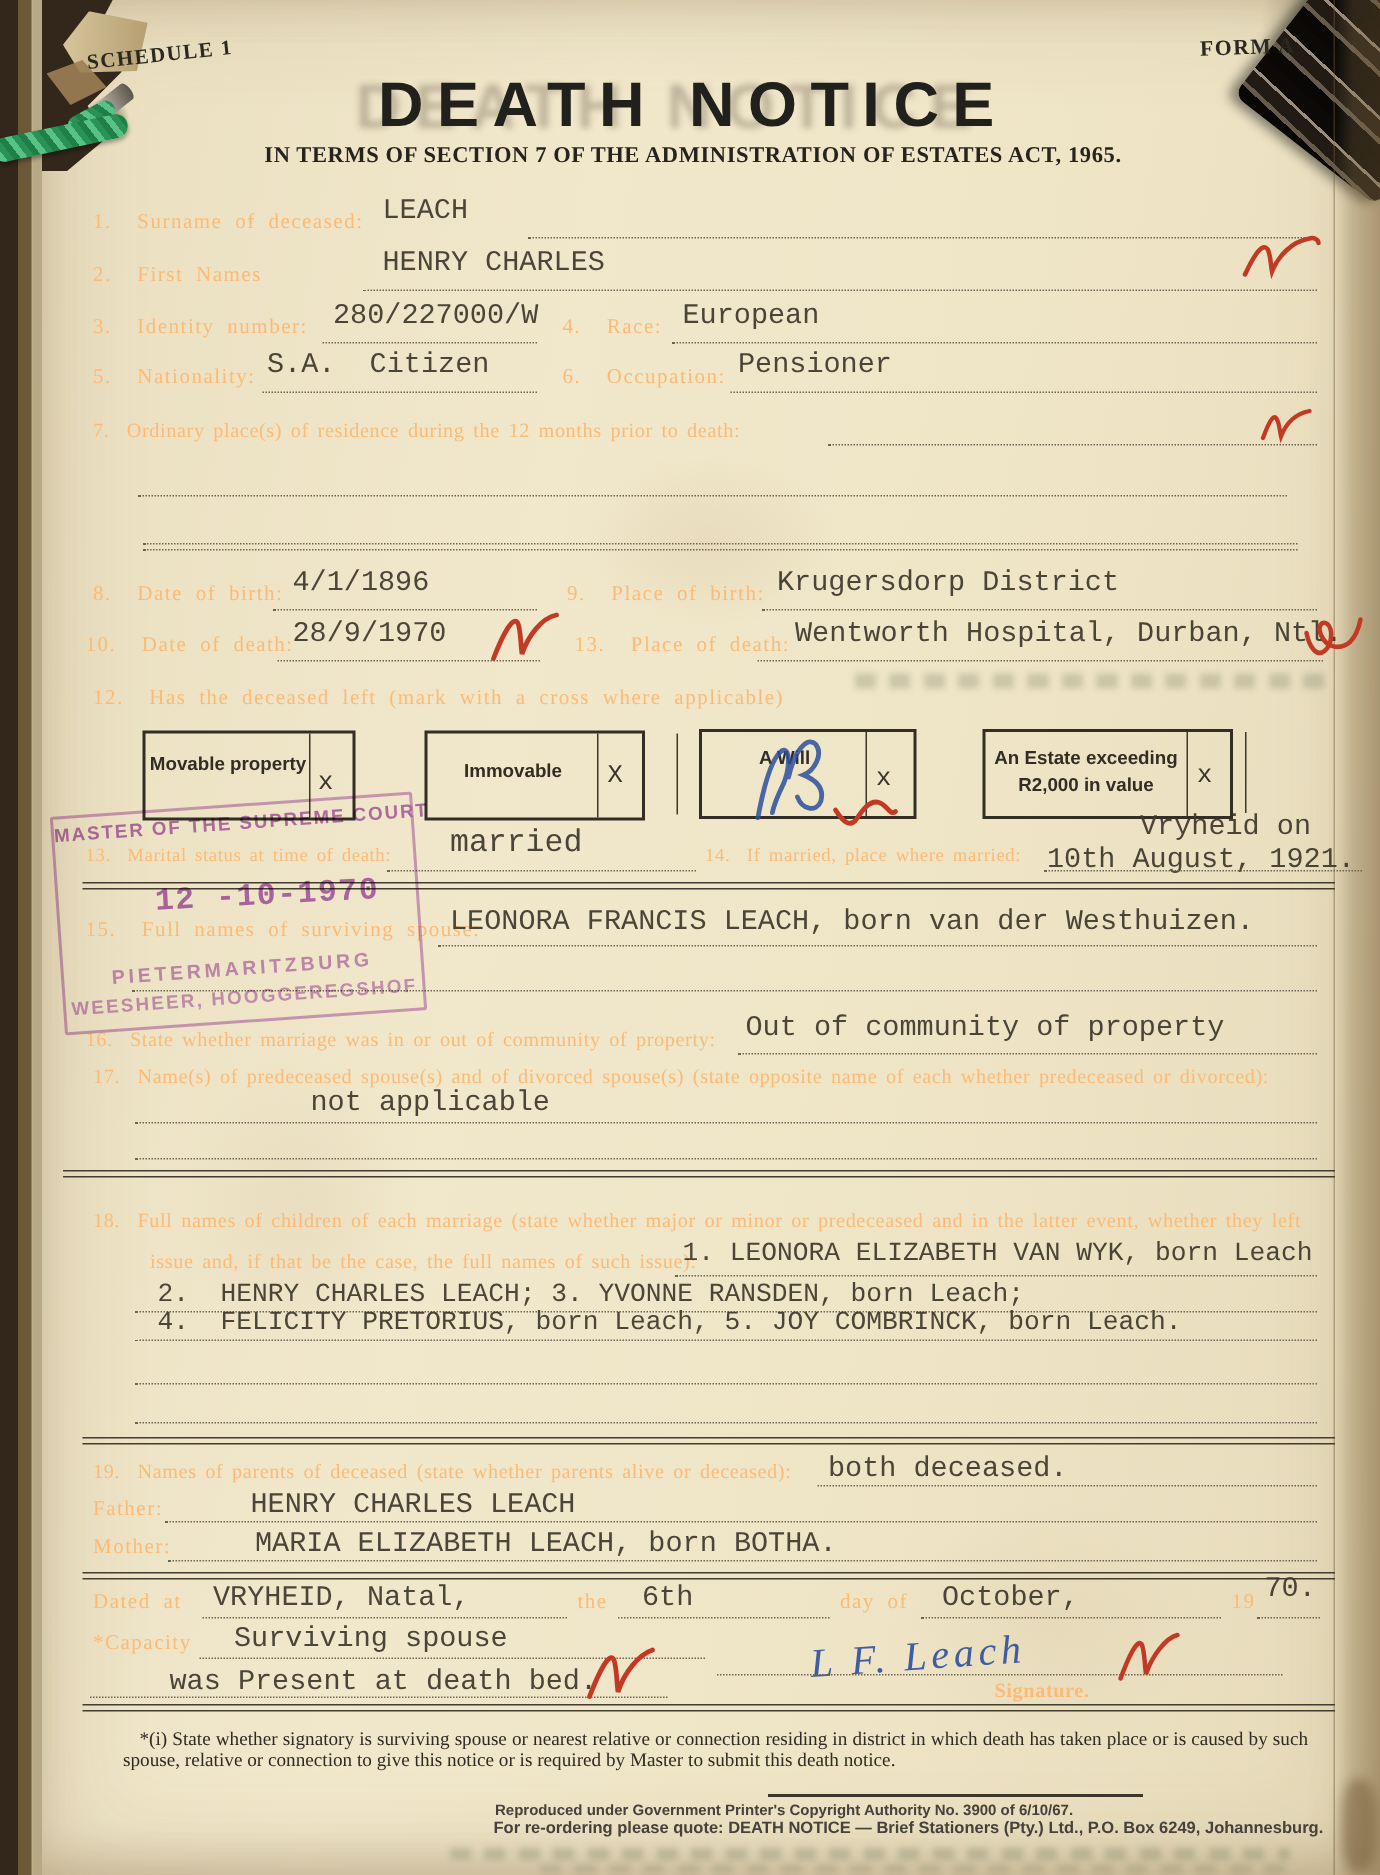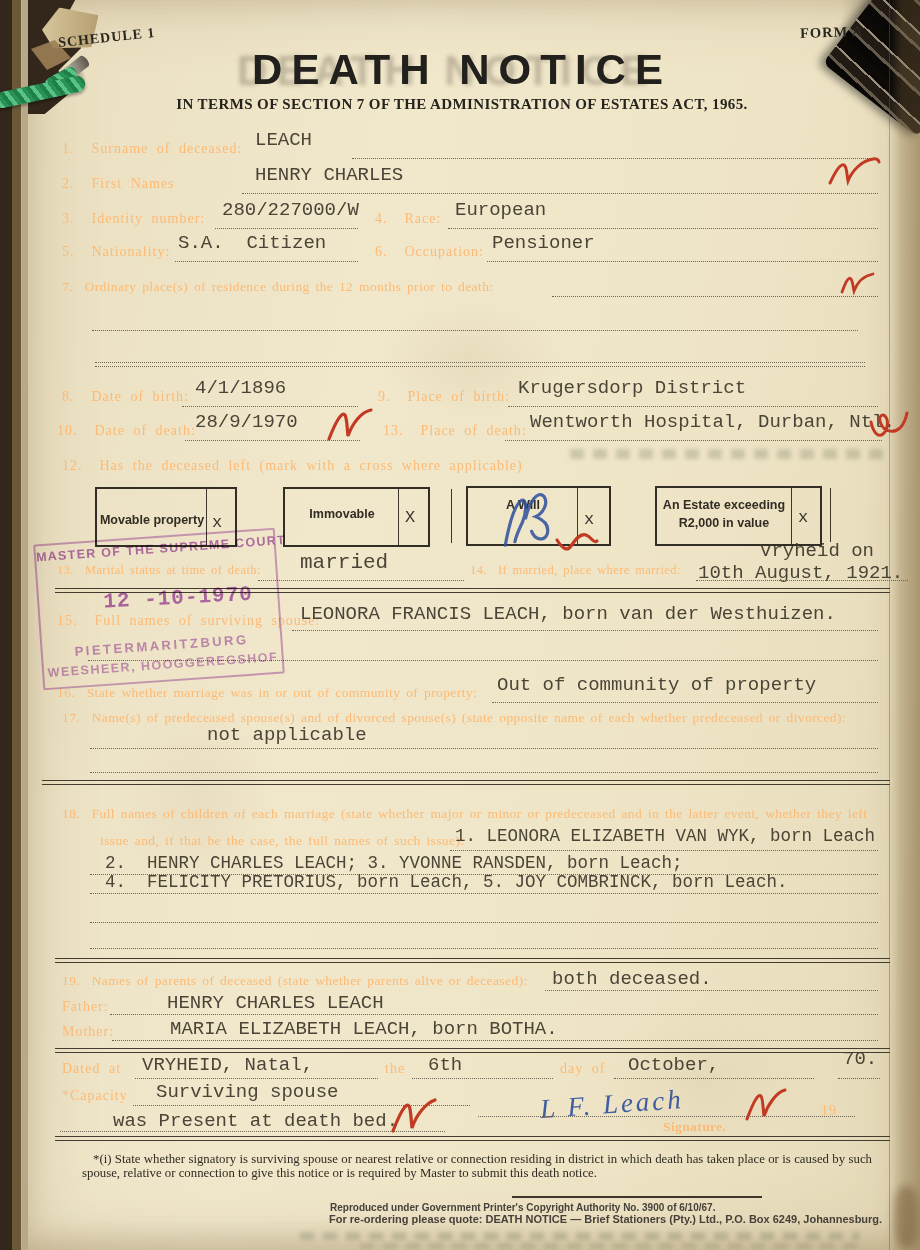--- a/index.html
+++ b/index.html
@@ -107,21 +107,21 @@
     <div class="lbl" style="left:57px;top:423px;"><span>10.</span>&nbsp; <span>Date of death:</span></div>
     <div class="tw" style="left:195px;top:411px;">28/9/1970</div>
     <div class="dot" style="left:185px;top:440px;width:175px;"></div>
     <div class="lbl" style="left:383px;top:423px;"><span>13.</span>&nbsp; <span>Place of death:</span></div>
     <div class="tw" style="left:530px;top:411px;">Wentworth Hospital, Durban, Ntl.</div>
     <div class="dot" style="left:505px;top:440px;width:377px;"></div>
 
     <div class="lbl" style="left:62px;top:458px;"><span>12.</span>&nbsp; <span>Has the deceased left (mark with a cross where applicable)</span></div>
 
     <div class="bx" style="left:95px;top:487px;width:138px;">
-      <div class="bxlbl" style="left:2px;width:106px;top:24px;">Movable property</div>
+      <div class="bxlbl" style="left:2px;width:106px;top:13px;">Movable property</div>
       <div class="vln" style="left:109px;top:0;height:56px;"></div>
       <div class="bxmark" style="left:115px;top:24px;">x</div>
     </div>
     <div class="bx" style="left:283px;top:487px;width:143px;">
       <div class="bxlbl" style="left:2px;width:110px;top:18px;">Immovable</div>
       <div class="vln" style="left:113px;top:0;height:56px;"></div>
       <div class="bxmark" style="left:120px;top:19px;">X</div>
     </div>
     <div class="bx" style="left:466px;top:486px;width:141px;">
       <div class="bxlbl" style="left:2px;width:106px;top:10px;">A Will</div>
@@ -192,21 +192,21 @@
 
     <div class="lbl" style="left:62px;top:1061px;">Dated at</div>
     <div class="tw" style="left:142px;top:1054px;">VRYHEID, Natal,</div>
     <div class="dot" style="left:135px;top:1078px;width:243px;"></div>
     <div class="lbl" style="left:385px;top:1061px;">the</div>
     <div class="tw" style="left:428px;top:1054px;">6th</div>
     <div class="dot" style="left:412px;top:1078px;width:141px;"></div>
     <div class="lbl" style="left:560px;top:1061px;">day of</div>
     <div class="tw" style="left:628px;top:1054px;">October,</div>
     <div class="dot" style="left:614px;top:1078px;width:200px;"></div>
-    <div class="lbl" style="left:821px;top:1103px;">19</div>
+    <div class="lbl" style="left:821px;top:1061px;">19</div>
     <div class="tw" style="left:843px;top:1048px;">70.</div>
     <div class="dot" style="left:838px;top:1078px;width:42px;"></div>
 
     <div class="lbl" style="left:62px;top:1088px;">*Capacity</div>
     <div class="tw" style="left:156px;top:1081px;">Surviving spouse</div>
     <div class="dot" style="left:133px;top:1105px;width:337px;"></div>
     <div class="tw" style="left:113px;top:1110px;">was Present at death bed.</div>
     <div class="dot" style="left:60px;top:1131px;width:385px;"></div>
     <div class="sig" style="left:540px;top:1089px;">L F. Leach</div>
     <div class="dot" style="left:478px;top:1116px;width:377px;"></div>

